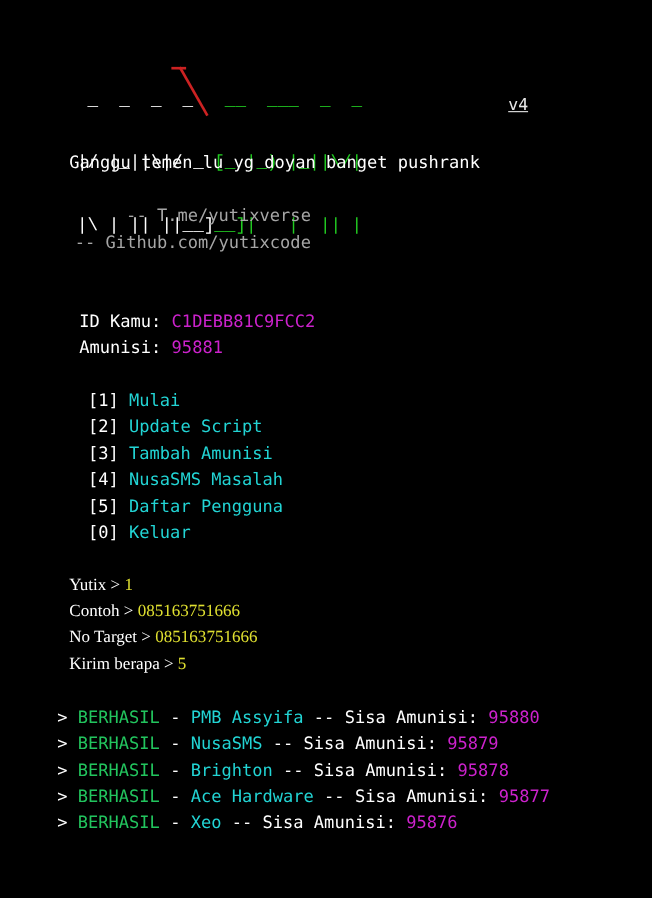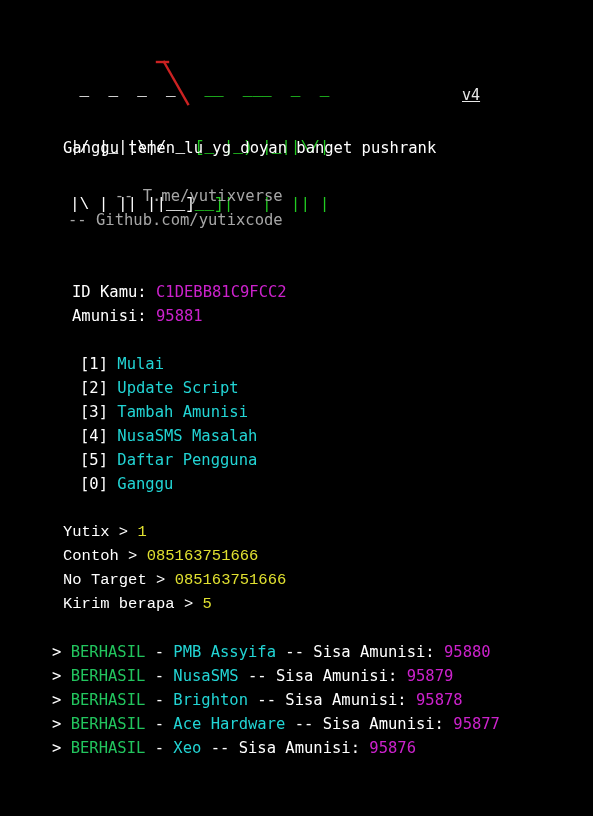--- a/index.html
+++ b/index.html
@@ -87,21 +87,21 @@
     color: #ffffff;
     font-family: "DejaVu Sans Mono", "Liberation Mono", monospace;
   }
 
   .prompts { position: absolute; left: 63px; top: 520px; }
   .prompt-line {
     white-space: pre;
     font-size: 15.5px;
     line-height: 24px;
     color: #ffffff;
-    font-family: Liberation Mono, monospace;
+    font-family: Liberation Serif, serif;
   }
 
   .results { position: absolute; left: 52px; top: 640px; }
   .result-line {
     white-space: pre;
     font-size: 15.5px;
     line-height: 24px;
     color: #ffffff;
     font-family: "DejaVu Sans Mono", "Liberation Mono", monospace;
   }
@@ -144,21 +144,21 @@
     <div class="info-line"><span class="c-white">ID Kamu: </span><span class="c-magenta">C1DEBB81C9FCC2</span></div>
     <div class="info-line"><span class="c-white">Amunisi: </span><span class="c-magenta">95881</span></div>
   </div>
 
   <div class="menu">
     <div class="menu-line"><span class="c-white">[1] </span><span class="c-cyan">Mulai</span></div>
     <div class="menu-line"><span class="c-white">[2] </span><span class="c-cyan">Update Script</span></div>
     <div class="menu-line"><span class="c-white">[3] </span><span class="c-cyan">Tambah Amunisi</span></div>
     <div class="menu-line"><span class="c-white">[4] </span><span class="c-cyan">NusaSMS Masalah</span></div>
     <div class="menu-line"><span class="c-white">[5] </span><span class="c-cyan">Daftar Pengguna</span></div>
-    <div class="menu-line"><span class="c-white">[0] </span><span class="c-cyan">Ganggu</span></div>
+    <div class="menu-line"><span class="c-white">[0] </span><span class="c-cyan">Keluar</span></div>
   </div>
 
   <div class="prompts">
     <div class="prompt-line"><span class="c-white">Yutix &gt; </span><span class="c-yellow">1</span></div>
     <div class="prompt-line"><span class="c-white">Contoh &gt; </span><span class="c-yellow">085163751666</span></div>
     <div class="prompt-line"><span class="c-white">No Target &gt; </span><span class="c-yellow">085163751666</span></div>
     <div class="prompt-line"><span class="c-white">Kirim berapa &gt; </span><span class="c-yellow">5</span></div>
   </div>
 
   <div class="results">

